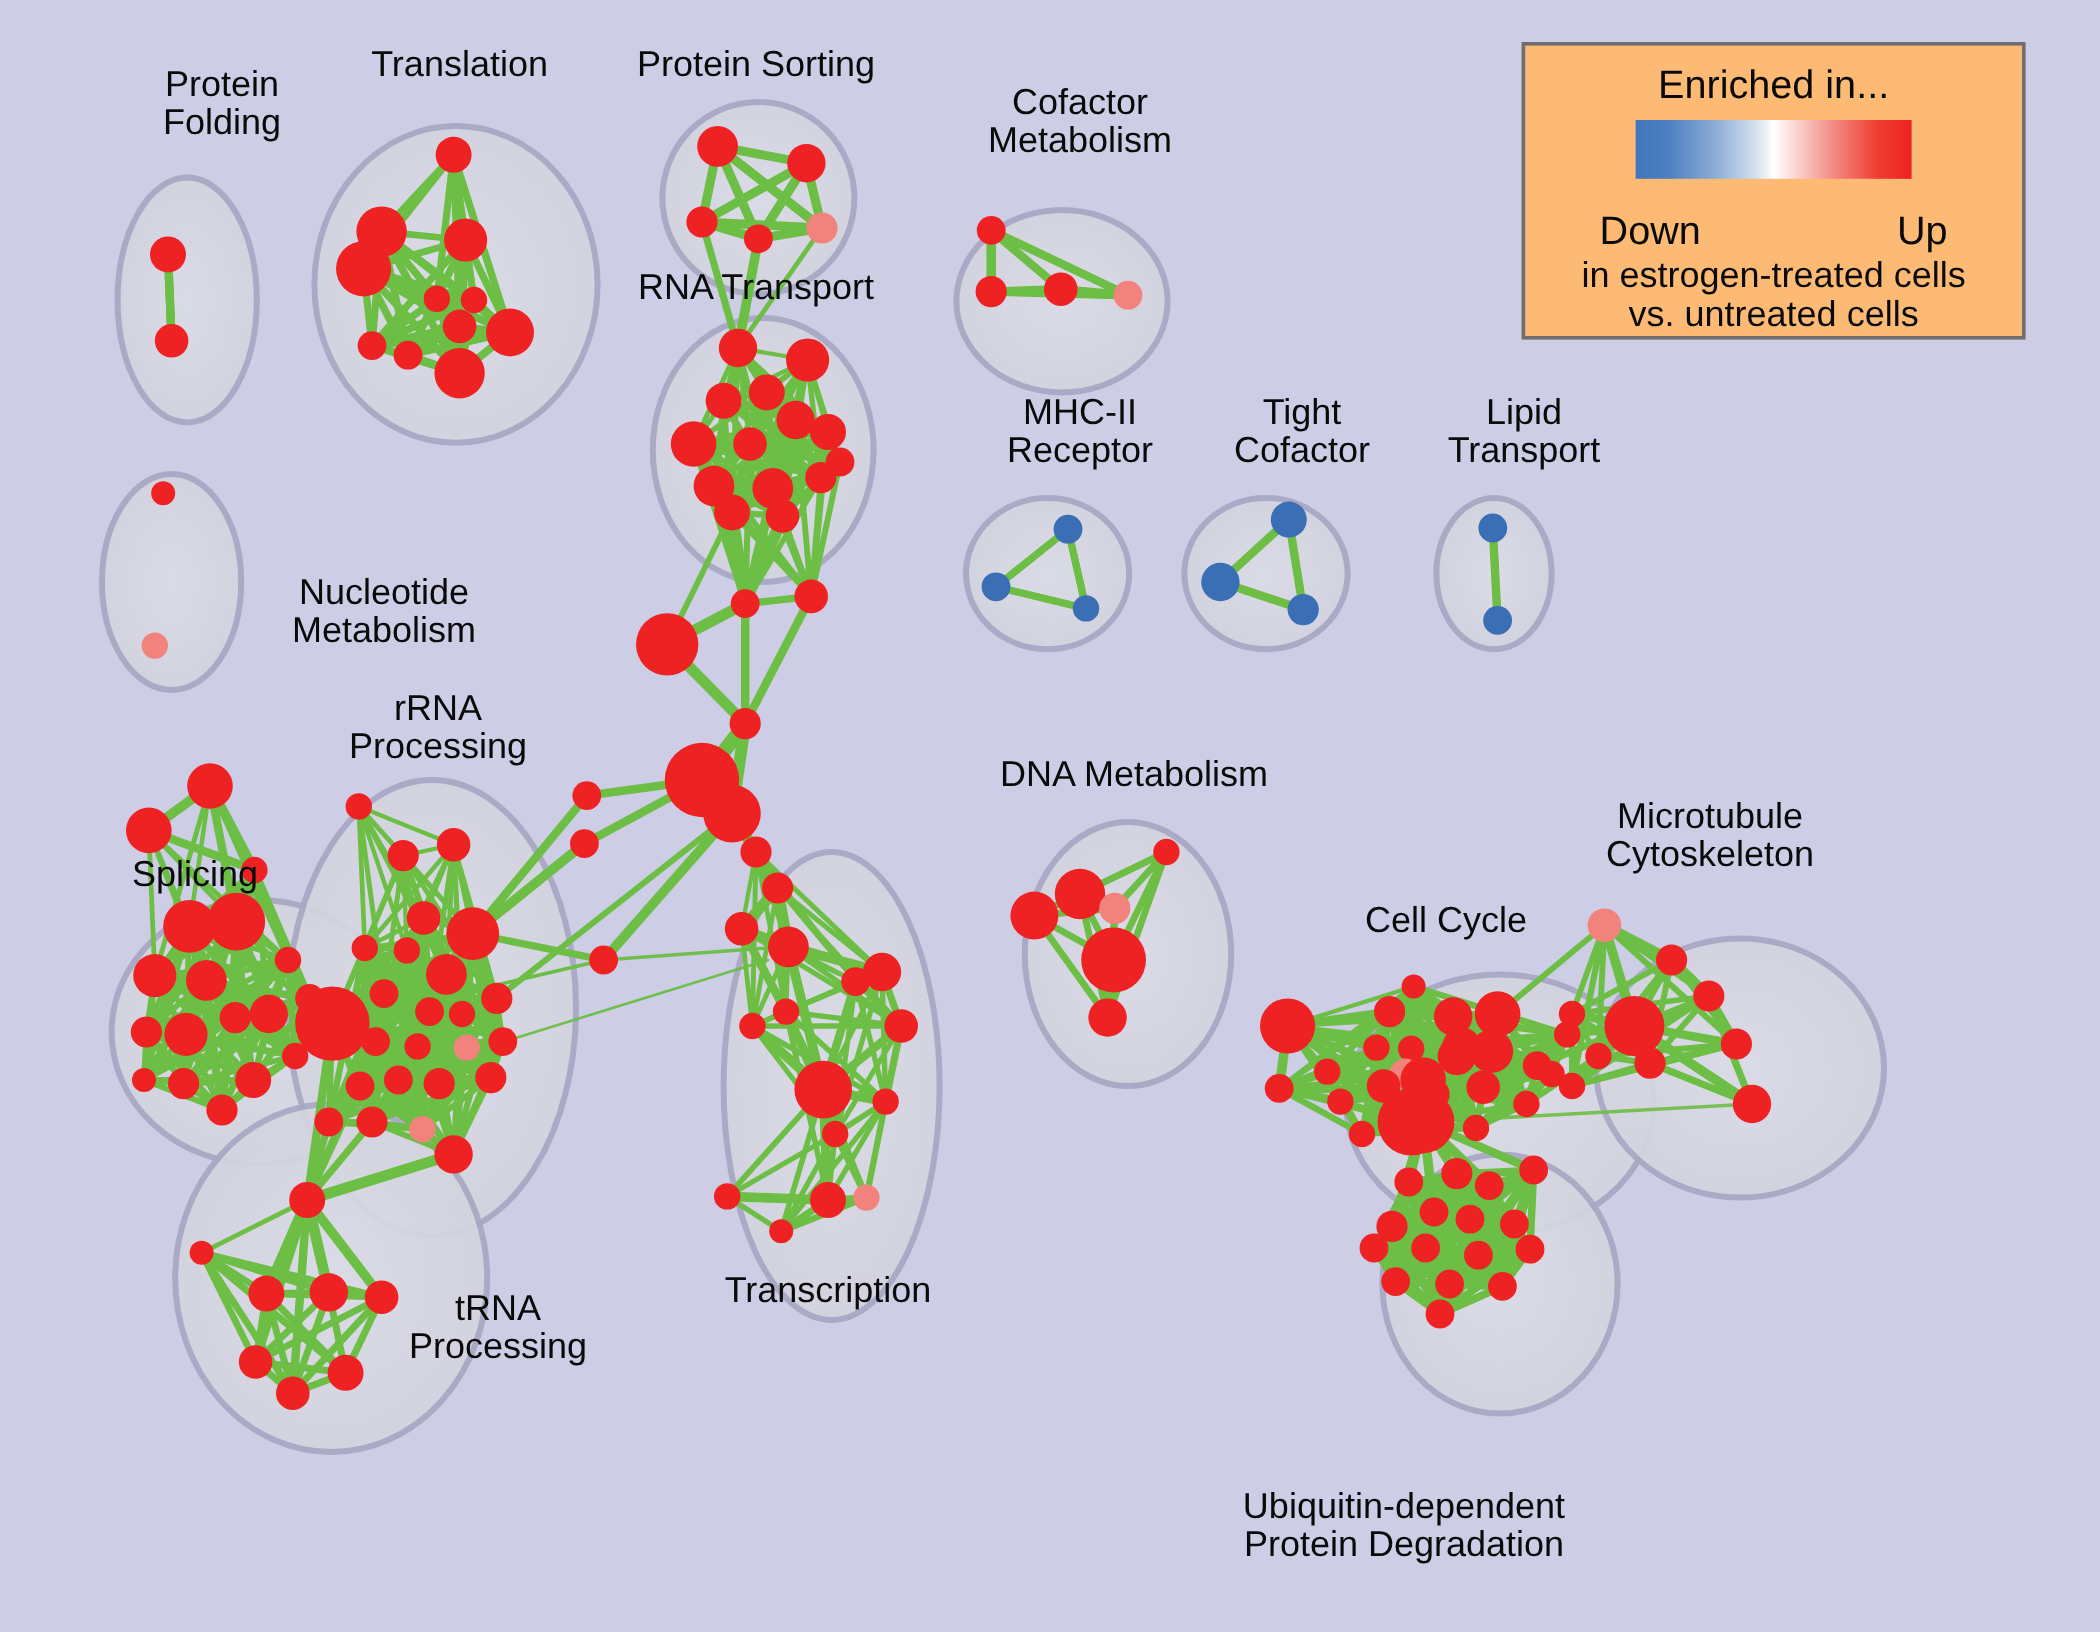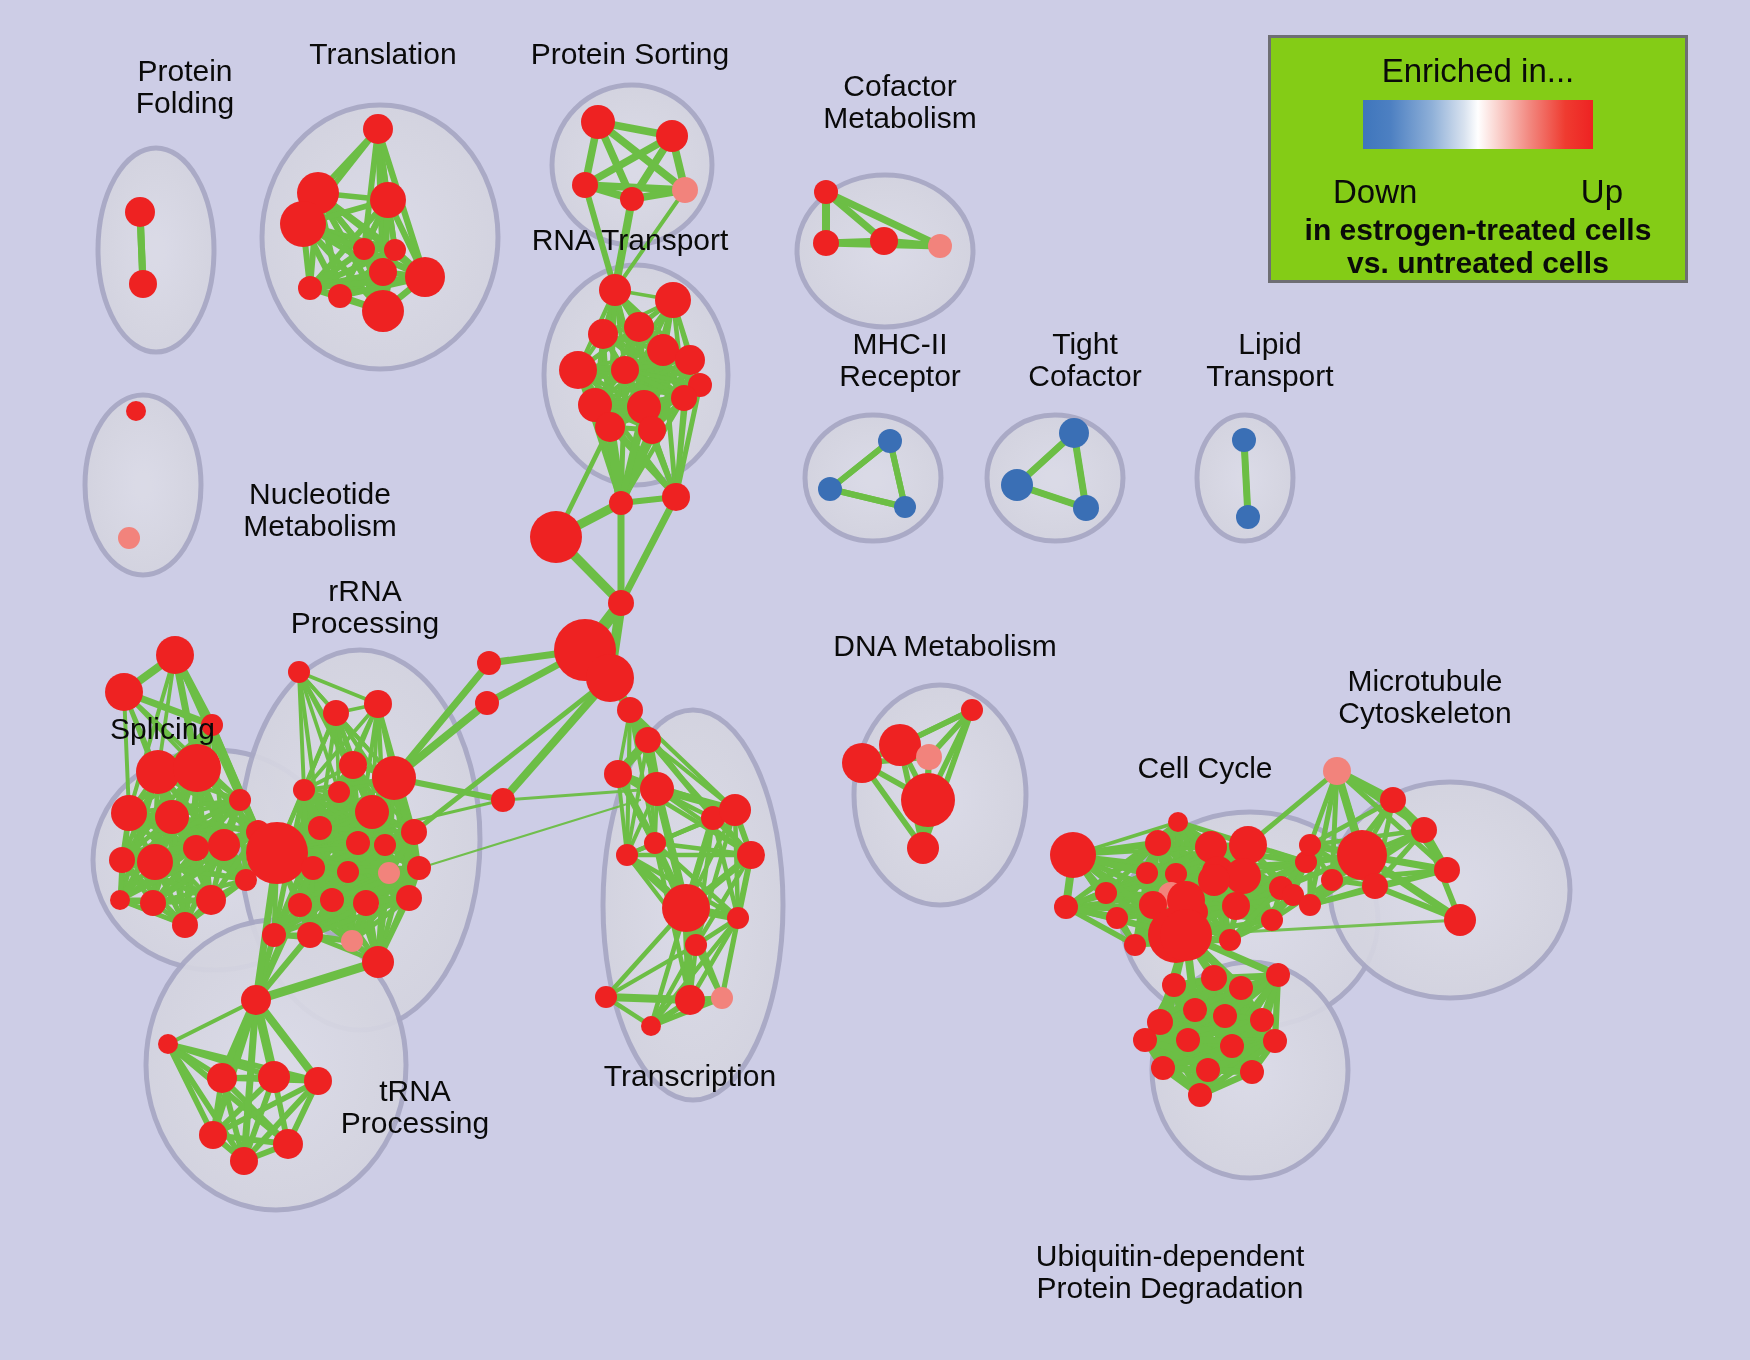--- a/index.html
+++ b/index.html
@@ -19,42 +19,42 @@
     line-height:1.08;
     font-weight:400;
     text-align:center;
     white-space:pre-line;
     pointer-events:none;
   }
   #legend{
     position:absolute;
     left:1268px;top:35px;
     width:420px;height:248px;
-    background:#84cc16;
+    background:#fdba74;
     border:3px solid #6e6e73;
     box-sizing:border-box;
     display:flex;flex-direction:column;
     align-items:center;
     padding-top:14px;
   }
   #legend-title{
     font-size:33px;color:#0a0a0a;
     font-family:"Liberation Sans", sans-serif;
   }
   #legend-bar{
     width:230px;height:52px;margin-top:10px;
     background:linear-gradient(to right,#3f76bc 0%,#4d80c2 12%,#8fb0d8 30%,#d8e2ef 44%,#ffffff 50%,#fbdad6 57%,#f28a82 72%,#ef3b30 88%,#ee2222 100%);
   }
   #legend-ends{
     width:290px;display:flex;justify-content:space-between;
     margin-top:24px;font-size:33px;color:#0a0a0a;
   }
   #legend-sub{
     margin-top:2px;text-align:center;font-size:30px;
-    line-height:1.12;color:#0a0a0a;white-space:pre-line;font-weight:bold;
+    line-height:1.12;color:#0a0a0a;white-space:pre-line;
   }
 </style>
 </head>
 <body>
 
 <div id="stage">
 
   <svg id="net" viewBox="0 0 1750 1360" preserveAspectRatio="none">
     <defs>
       <radialGradient id="cg" cx="50%" cy="50%" r="62%">

